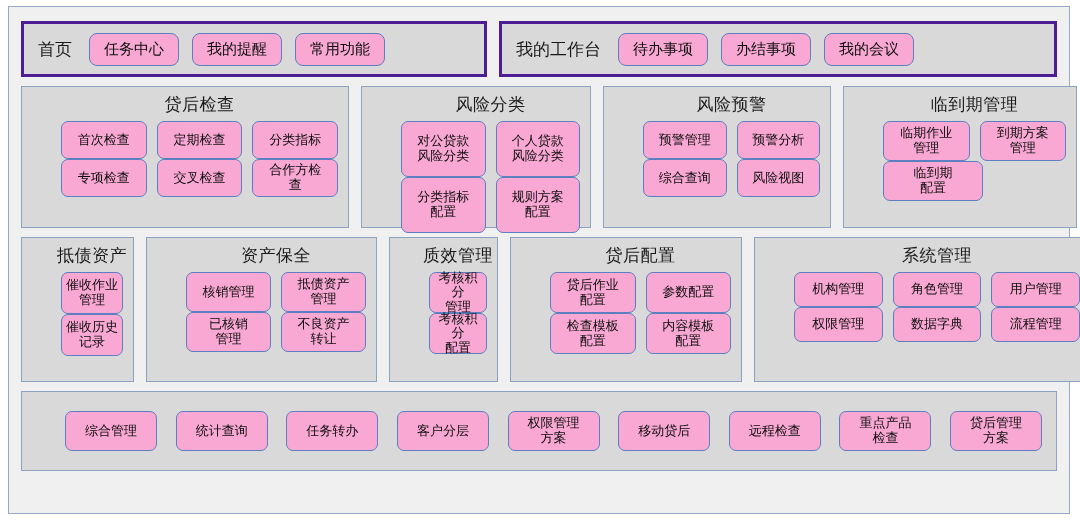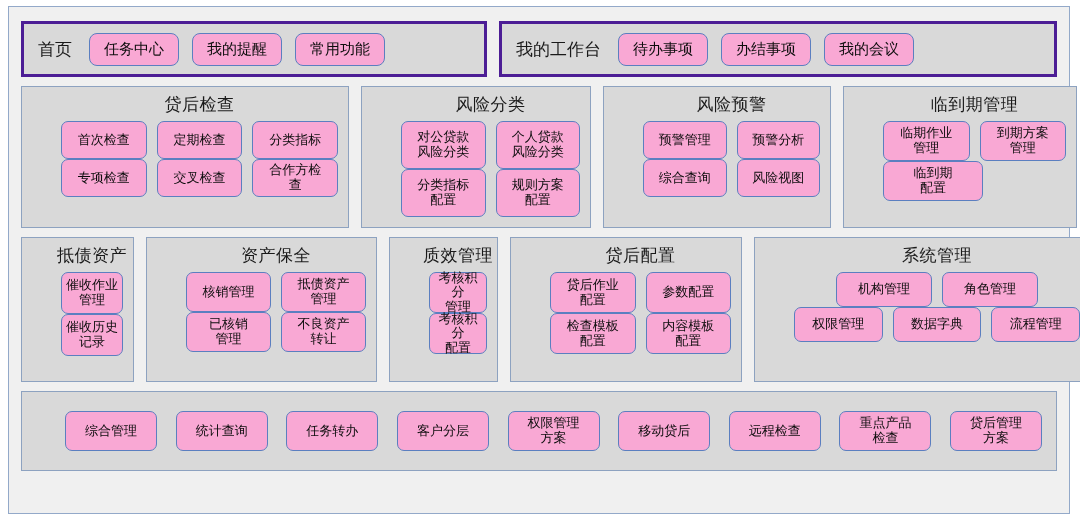--- a/index.html
+++ b/index.html
@@ -122,21 +122,21 @@
   }
   .prow.left { justify-content: flex-start; }
 
   
   #panel-loan-check    { width: 328px; }
   #panel-risk-class    { width: 230px; }
   #panel-risk-warn     { width: 228px; }
   #panel-maturity      { width: 234px; }
 
   #panel-loan-check .btn { width: 94px; height: 38px; }
-  #panel-risk-class .btn { width: 98px; height: 48px; }
+  #panel-risk-class .btn { width: 98px; height: 56px; }
   #panel-risk-warn  .btn { width: 95px; height: 38px; }
   #panel-maturity   .btn { width: 100px; height: 40px; }
 
   
   #panel-collection { width: 113px; }
   #panel-asset      { width: 231px; }
   #panel-quality    { width: 109px; }
   #panel-config     { width: 232px; }
   #panel-system     { width: 337px; }
 
@@ -315,20 +315,21 @@
         </div>
       </div>
     </div>
 
     <div class="panel" id="panel-system">
       <div class="panel-title">系统管理</div>
       <div class="pbody">
         <div class="prow">
           <div class="btn">机构管理</div>
           <div class="btn">角色管理</div>
+          <div class="btn">用户管理</div>
         </div>
         <div class="prow">
           <div class="btn">权限管理</div>
           <div class="btn">数据字典</div>
           <div class="btn">流程管理</div>
         </div>
       </div>
     </div>
 
   </div>

